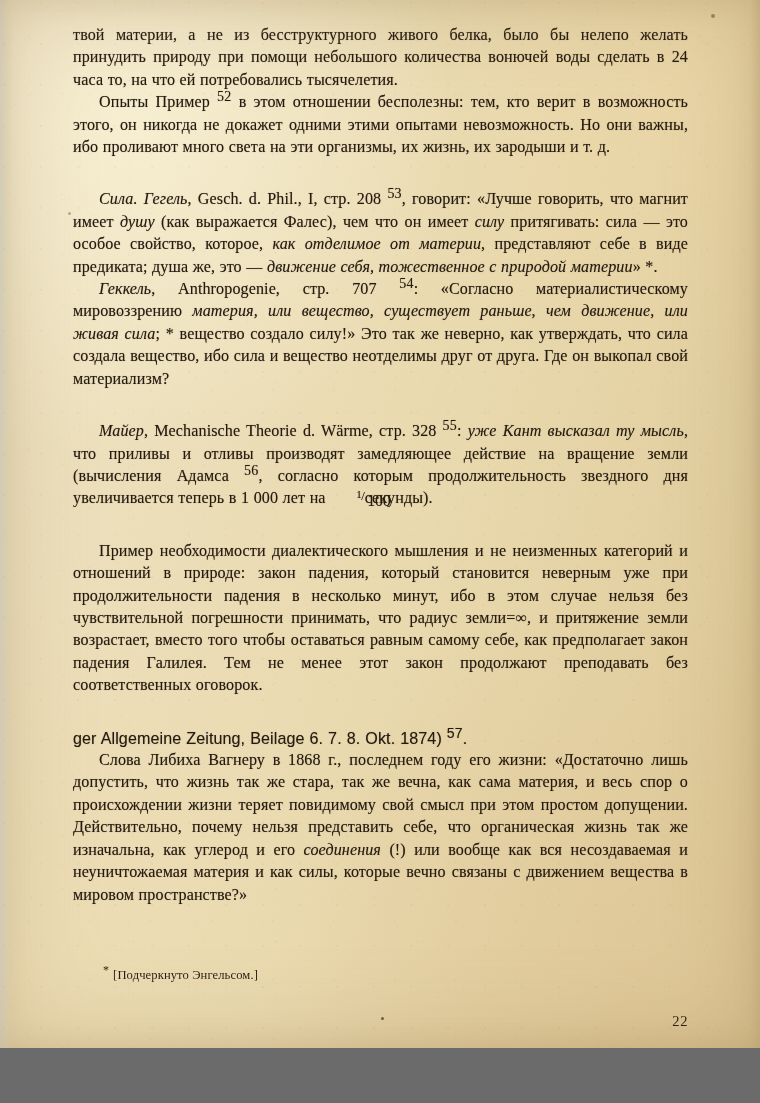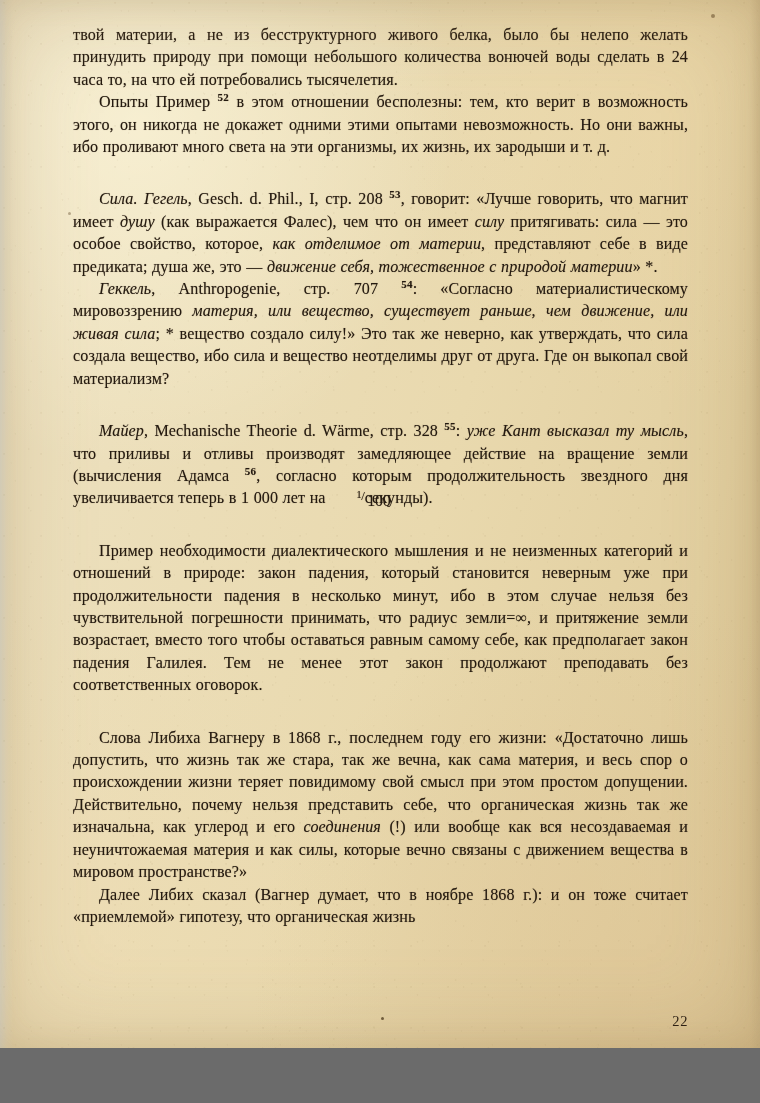--- a/index.html
+++ b/index.html
@@ -80,25 +80,24 @@
     word-spacing: 0.4px;
     color: #241a10;
     text-shadow: 0 0 0.9px rgba(50,34,16,0.45);
   }
   p.indent { text-indent: 26px; }
   .gap-lg { height: 30px; }
 
   i, .ital { font-style: italic; }
 
   .sup {
-    font-size: 11px;
+    font-size: 14px;
     vertical-align: super;
     line-height: 0;
     letter-spacing: 0.2px;
-    font-weight: bold;
   }
 
   
   .sans-ref {
     font-family: "Liberation Sans", "DejaVu Sans", sans-serif;
     font-size: 15.3px;
     line-height: 22.4px;
     letter-spacing: 0.15px;
     word-spacing: 0.5px;
   }
@@ -204,27 +203,30 @@
 
     <p class="para indent"><i>Майер</i><span>, Mechanische Theorie d. Wärme, стр. 328 </span><span class="sup">55</span><span>: </span><i>уже Кант высказал ту мысль</i><span>, что приливы и отливы производят замедляющее действие на вращение земли (вычисления Адамса </span><span class="sup">56</span><span>, согласно которым продолжительность звездного дня увеличивается теперь в 1 000 лет на </span><span class="frac"><span class="num">1</span><span class="slash">/</span><span class="den">100</span></span><span> секунды).</span></p>
 
     <div class="gap-lg"></div>
 
     <p class="para indent">Пример необходимости диалектического мышления и не неизменных категорий и отношений в природе: закон падения, который становится неверным уже при продолжительности падения в несколько минут, ибо в этом случае нельзя без чувствительной погрешности принимать, что радиус земли=∞, и притяжение земли возрастает, вместо того чтобы оставаться равным самому себе, как предполагает закон падения Галилея. Тем не менее этот закон продолжают преподавать без соответственных оговорок.</p>
 
     <div class="gap-lg"></div>
 
     <p class="para sans-ref">
+        <span class="ref-line2"><span>ger Allgemeine Zeitung, Beilage 6. 7. 8. Okt. 1874) </span><span class="sup">57</span><span>.</span></span>
       </p>
 
     <p class="para indent"><span>Слова Либиха Вагнеру в 1868 г., последнем году его жизни: «Достаточно лишь допустить, что жизнь так же стара, так же вечна, как сама материя, и весь спор о происхождении жизни теряет повидимому свой смысл при этом простом допущении. Действительно, почему нельзя представить себе, что органическая жизнь так же изначальна, как углерод и его </span><i>соединения</i><span> (!) или вообще как вся несоздаваемая и неуничтожаемая материя и как силы, которые вечно связаны с движением вещества в мировом пространстве?»</span></p>
 
-    <p class="para indent">Далее Либих сказал (Вагнер думает, что в ноябре 1868 г.): и он тоже считает «приемлемой» гипотезу, что органическая жизнь</p>
 
   </div>
 
+  <div class="footnote-wrap">
+    <p class="footnote"><span class="fn-star">*</span><span>[Подчеркнуто Энгельсом.]</span></p>
+  </div>
 
   <div class="center-dot"></div>
 
   <div class="page-number">22</div>
 
   <div class="vignette"></div>
 </div>
 
 </body></html>

